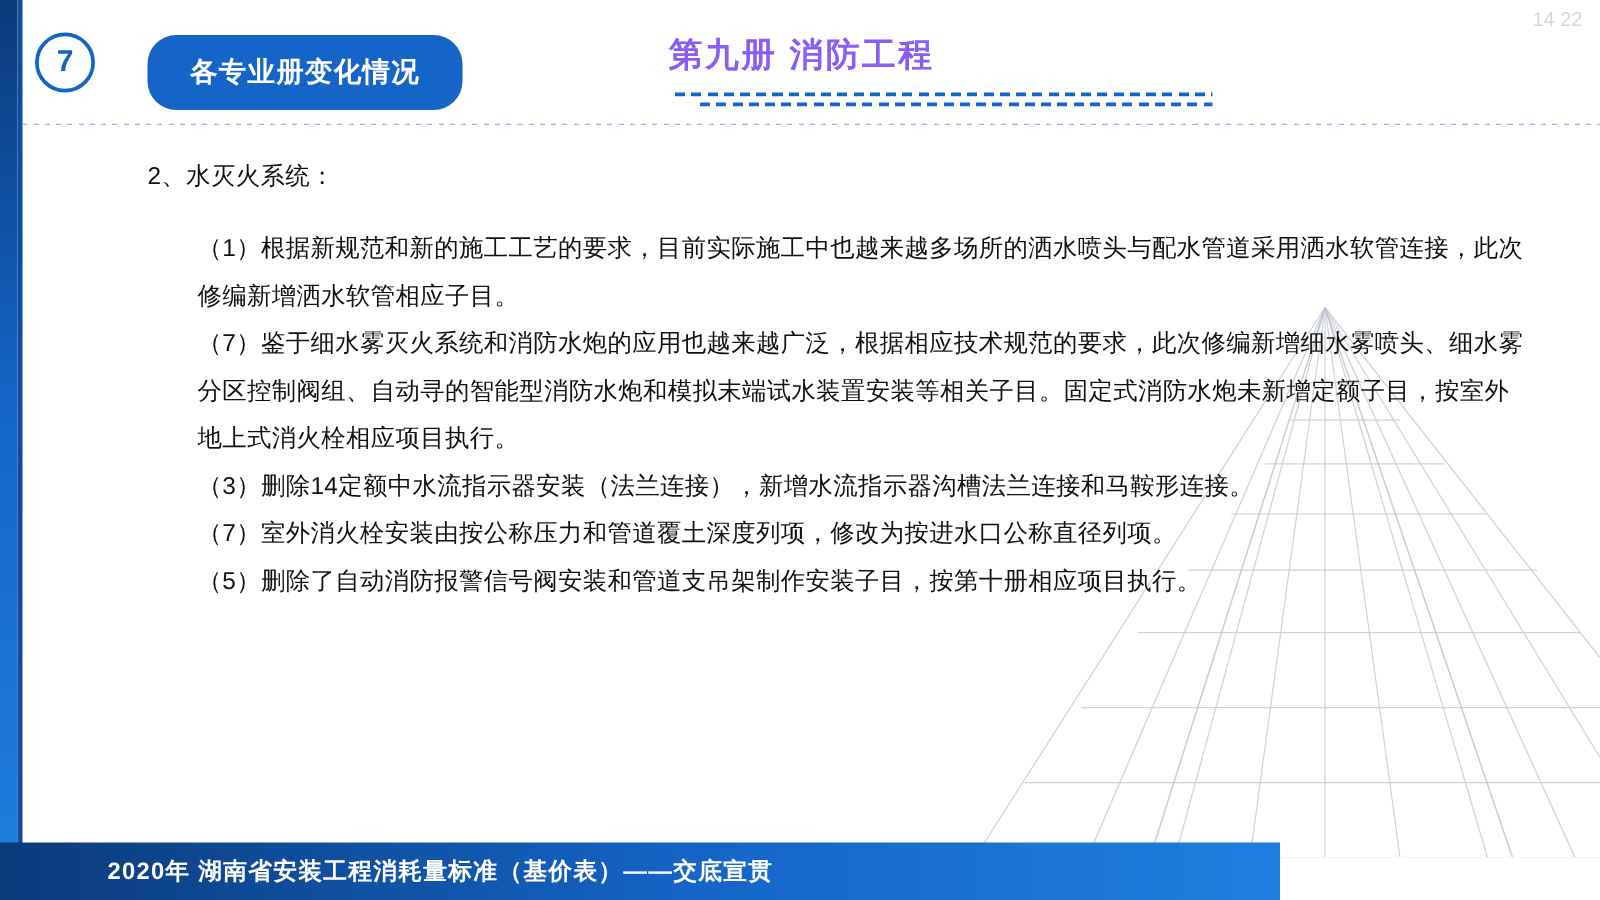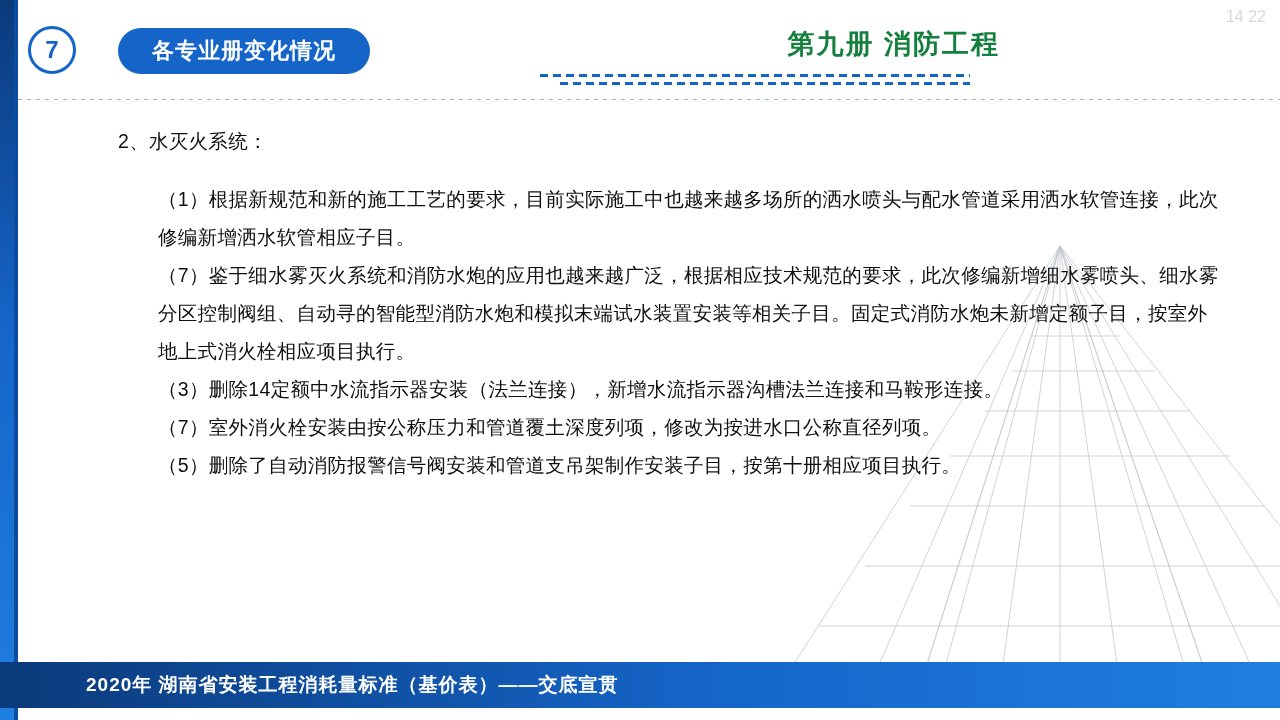--- a/index.html
+++ b/index.html
@@ -67,40 +67,40 @@
     font-weight: bold;
     display: flex;
     align-items: center;
     justify-content: center;
     line-height: 1;
   }
   .pill {
     position: absolute;
     left: 118px;
     top: 28px;
-    height: 46px;
+    height: 60px;
     padding: 0 34px;
     border-radius: 23px;
     background: #1565c8;
     color: #ffffff;
     font-size: 22px;
     font-weight: bold;
     letter-spacing: 1px;
     display: flex;
     align-items: center;
     justify-content: center;
     font-family: Liberation Serif, serif;
   }
   .chapter-title {
     position: absolute;
-    left: 560px;
+    left: 535px;
     top: 26px;
     width: 440px;
-    text-align: right;
-    color: #15803d;
+    text-align: left;
+    color: #8b5cf6;
     font-size: 27px;
     font-weight: bold;
     letter-spacing: 2px;
   }
   .title-underline-1 {
     position: absolute;
     left: 540px;
     top: 74px;
     width: 430px;
     height: 3px;
@@ -157,22 +157,22 @@
     margin-left: 40px;
   }
   .para.first {
     margin-bottom: 20px;
   }
 
   
   .footer {
     position: absolute;
     left: 0;
-    bottom: 12px;
-    width: 1280px;
+    bottom: 0;
+    width: 1024px;
     height: 46px;
     background: linear-gradient(to right, #0b3a7a 0%, #1565c8 55%, #1f7fe0 100%);
     display: flex;
     align-items: center;
   }
   .footer-text {
     color: #ffffff;
     font-size: 19px;
     font-weight: bold;
     letter-spacing: 1px;

